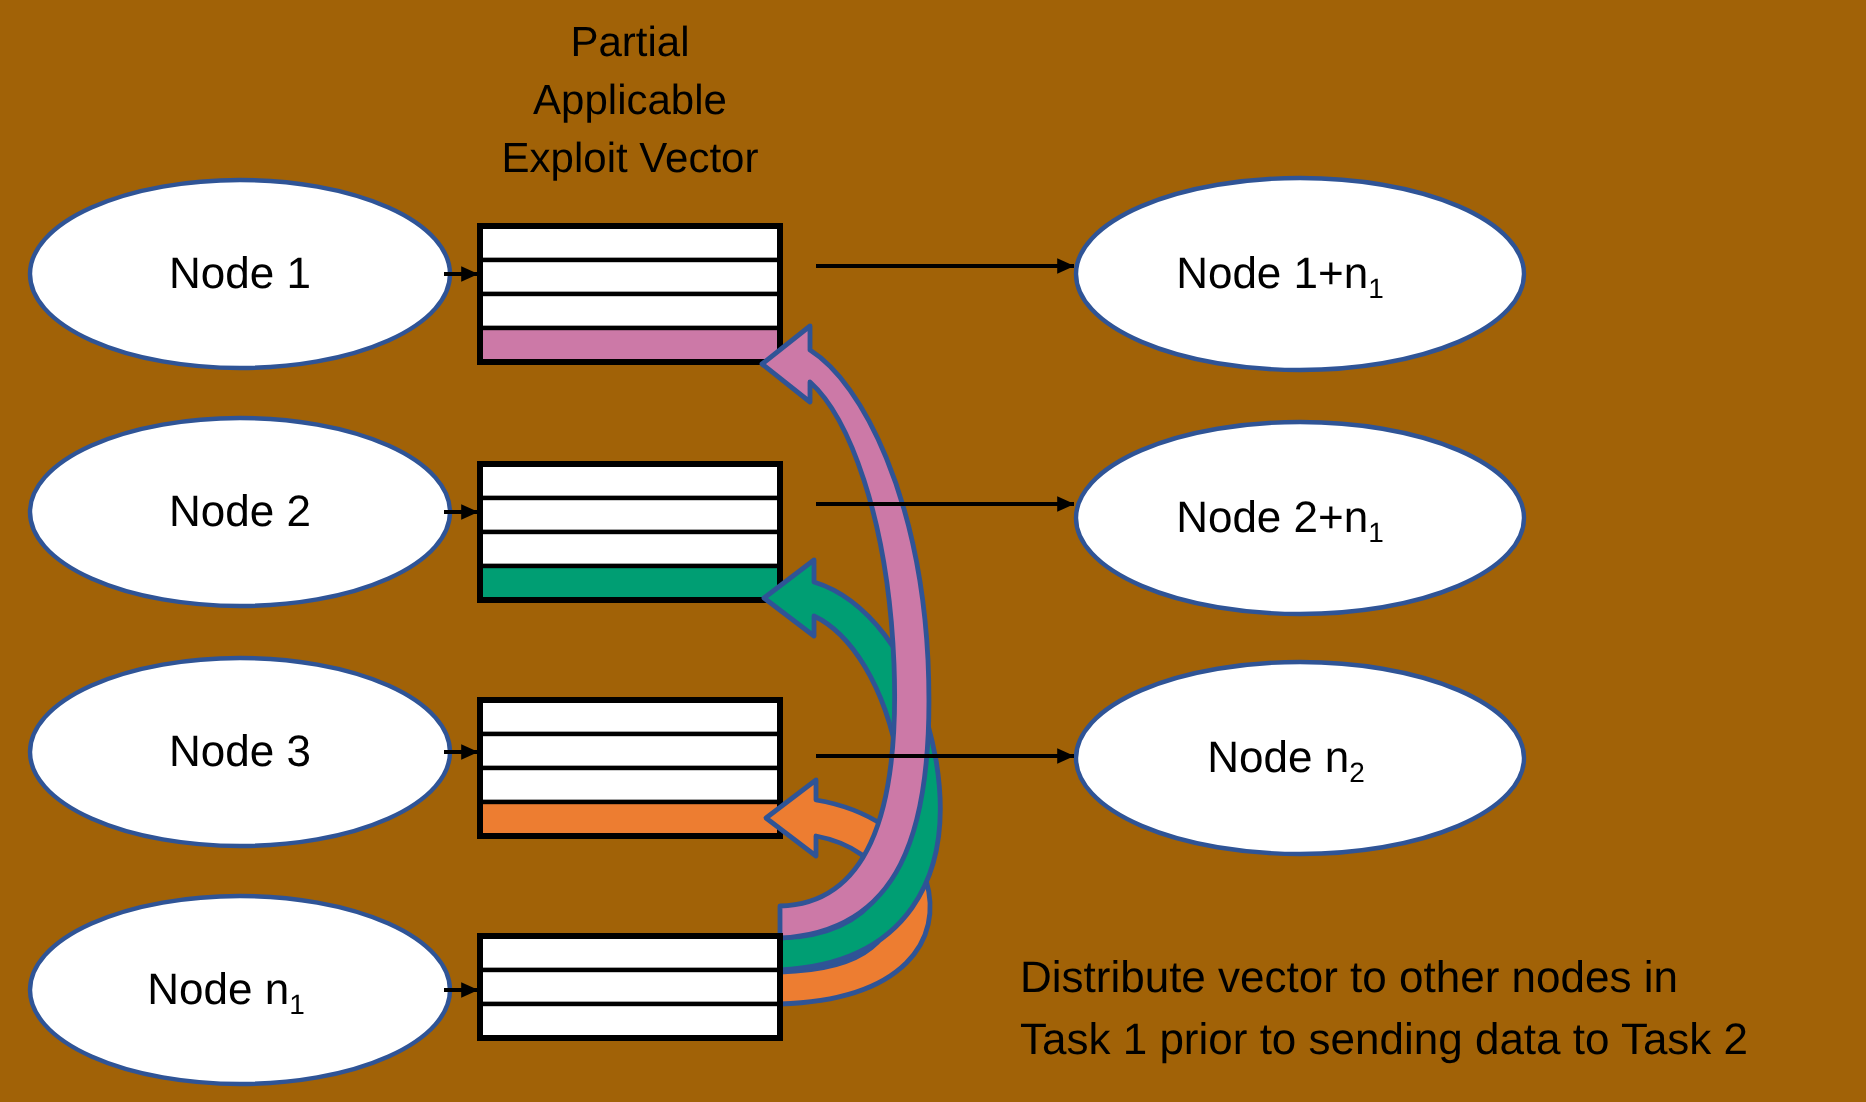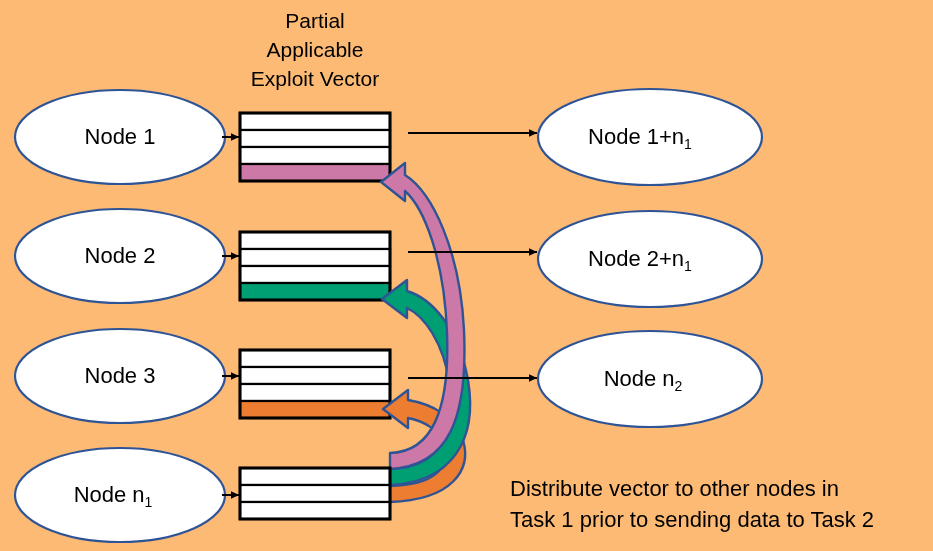--- a/index.html
+++ b/index.html
@@ -4,21 +4,21 @@
 <style>
   html, body {
     margin: 0;
     padding: 0;
     background: #ffffff;
   }
   #stage {
     position: relative;
     width: 933px;
     height: 551px;
-    background: #fdba74;
+    background: #a16207;
     overflow: hidden;
     font-family: "Liberation Sans", sans-serif;
   }
   svg.diagram {
     position: absolute;
     left: 0;
     top: 0;
     width: 933px;
     height: 551px;
     display: block;

